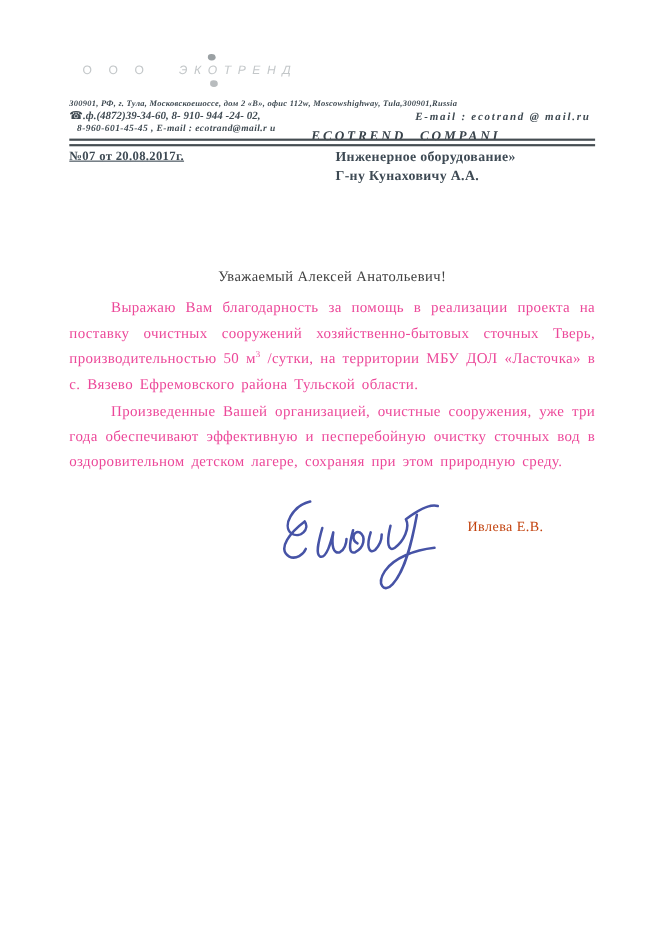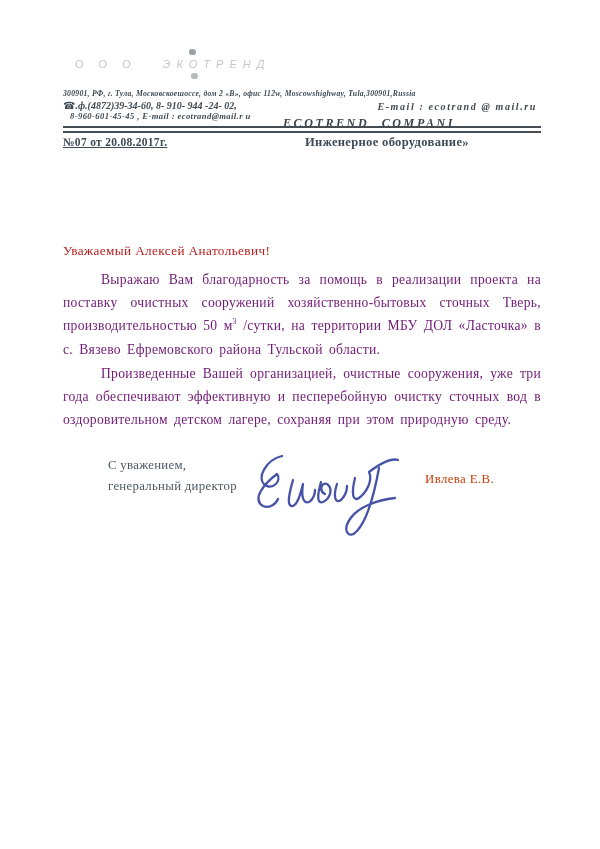--- a/index.html
+++ b/index.html
@@ -63,27 +63,27 @@
   }
   .recipient{
     position:absolute;left:242px;top:134px;
     font-size:12.6px;font-weight:bold;color:#3e4a54;
     line-height:17.5px;letter-spacing:.3px;
   }
 
   
   .salutation{
     position:absolute;left:0;top:243px;width:100%;
-    text-align:left;font-size:13.2px;letter-spacing:.4px;color:#b91c1c;
+    text-align:center;font-size:13.2px;letter-spacing:.4px;color:#404040;
   }
   .para{
     position:absolute;left:0;width:100%;
     margin:0;font-size:13.6px;line-height:23.2px;
     text-align:justify;text-indent:38px;letter-spacing:.3px;word-spacing:2.5px;
-    color:#701a75;
+    color:#ec4899;
   }
   .para.p1{top:268px;}
   .para.p2{top:362px;}
   .para sup{font-size:8px;line-height:0;}
 
   
   .closing{position:absolute;left:0;top:448px;width:100%;height:130px;}
   .closing-left{
     position:absolute;left:45px;top:7px;
     font-size:12.8px;line-height:21px;letter-spacing:.3px;color:#4c5761;
@@ -111,33 +111,30 @@
       <span class="phones">☎.ф.(4872)39-34-60,  8- 910- 944 -24- 02,</span>
       <span class="email-right">E-mail : ecotrand @ mail.ru</span>
     </div>
     <div class="phones2">8-960-601-45-45 , E-mail : ecotrand@mail.r u</div>
 
     <div class="rule"></div>
 
     <div class="ref-number">№07 от 20.08.2017г.</div>
     <div class="recipient">
       <div>Инженерное оборудование»</div>
+      <div>Г-ну Кунаховичу А.А.</div>
     </div>
 
     <div class="salutation">Уважаемый Алексей Анатольевич!</div>
 
     <p class="para p1"><span>Выражаю Вам благодарность за помощь в реализации проекта на поставку очистных сооружений хозяйственно-бытовых сточных Тверь, производительностью 50 м</span><sup>3</sup><span> /сутки, на территории МБУ ДОЛ «Ласточка» в с. Вязево Ефремовского района Тульской области.</span></p>
 
     <p class="para p2">Произведенные Вашей организацией, очистные сооружения, уже три года обеспечивают эффективную и песперебойную очистку сточных вод в оздоровительном детском лагере, сохраняя при этом природную среду.</p>
 
     <div class="closing">
-      <div class="closing-left">
-        <div>С уважением,</div>
-        <div>генеральный директор</div>
-      </div>
 
       <svg class="signature-svg" width="165" height="105" viewBox="0 0 165 105">
         <g fill="none" stroke="#4653a6" stroke-width="2.3" stroke-linecap="round" stroke-linejoin="round">
           <path d="M 36,14 C 20,18 10,36 19,43 C 27,48 36,39 31,32 C 19,41 5,57 17,64 C 23,67 30,62 32,57"></path>
           <path d="M 47,38 C 43,52 41,62 45,64 C 51,66 55,50 57,42 C 55,54 57,62 63,60 C 67,58 69,52 69,48"></path>
           <path d="M 75,40 C 71,54 71,62 77,60 C 85,56 87,46 81,42 C 75,40 73,49 79,52"></path>
           <path d="M 91,42 C 87,54 89,62 95,58 C 99,54 101,48 101,44"></path>
           <path d="M 109,36 C 105,52 107,60 113,56 C 121,50 127,38 123,30 C 135,21 146,16 152,18"></path>
           <path d="M 133,26 C 129,48 123,76 111,89 C 103,98 96,89 104,77 C 112,65 131,58 149,56"></path>
         </g>

